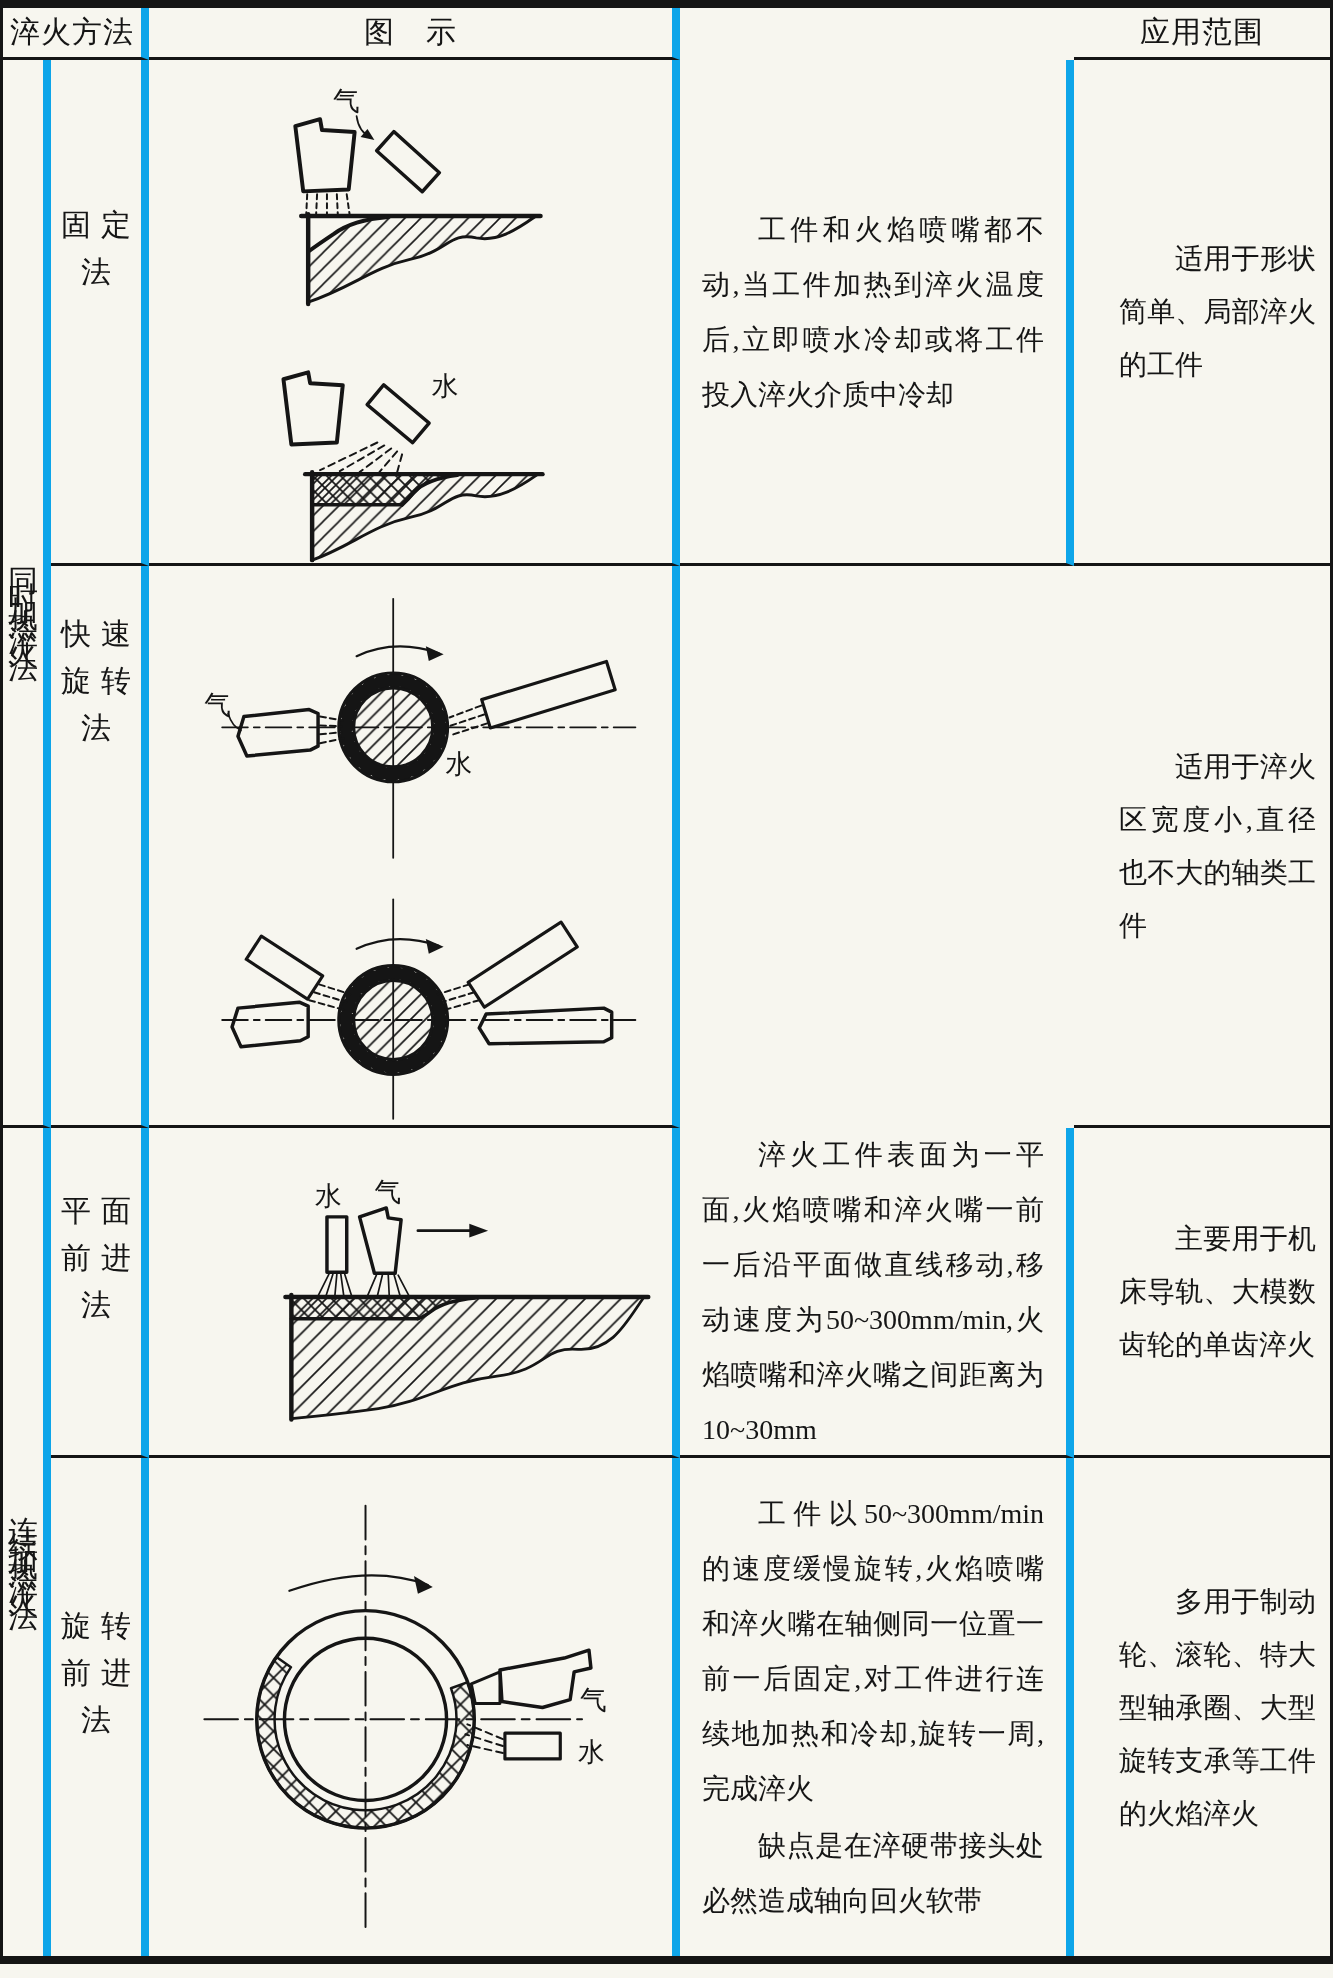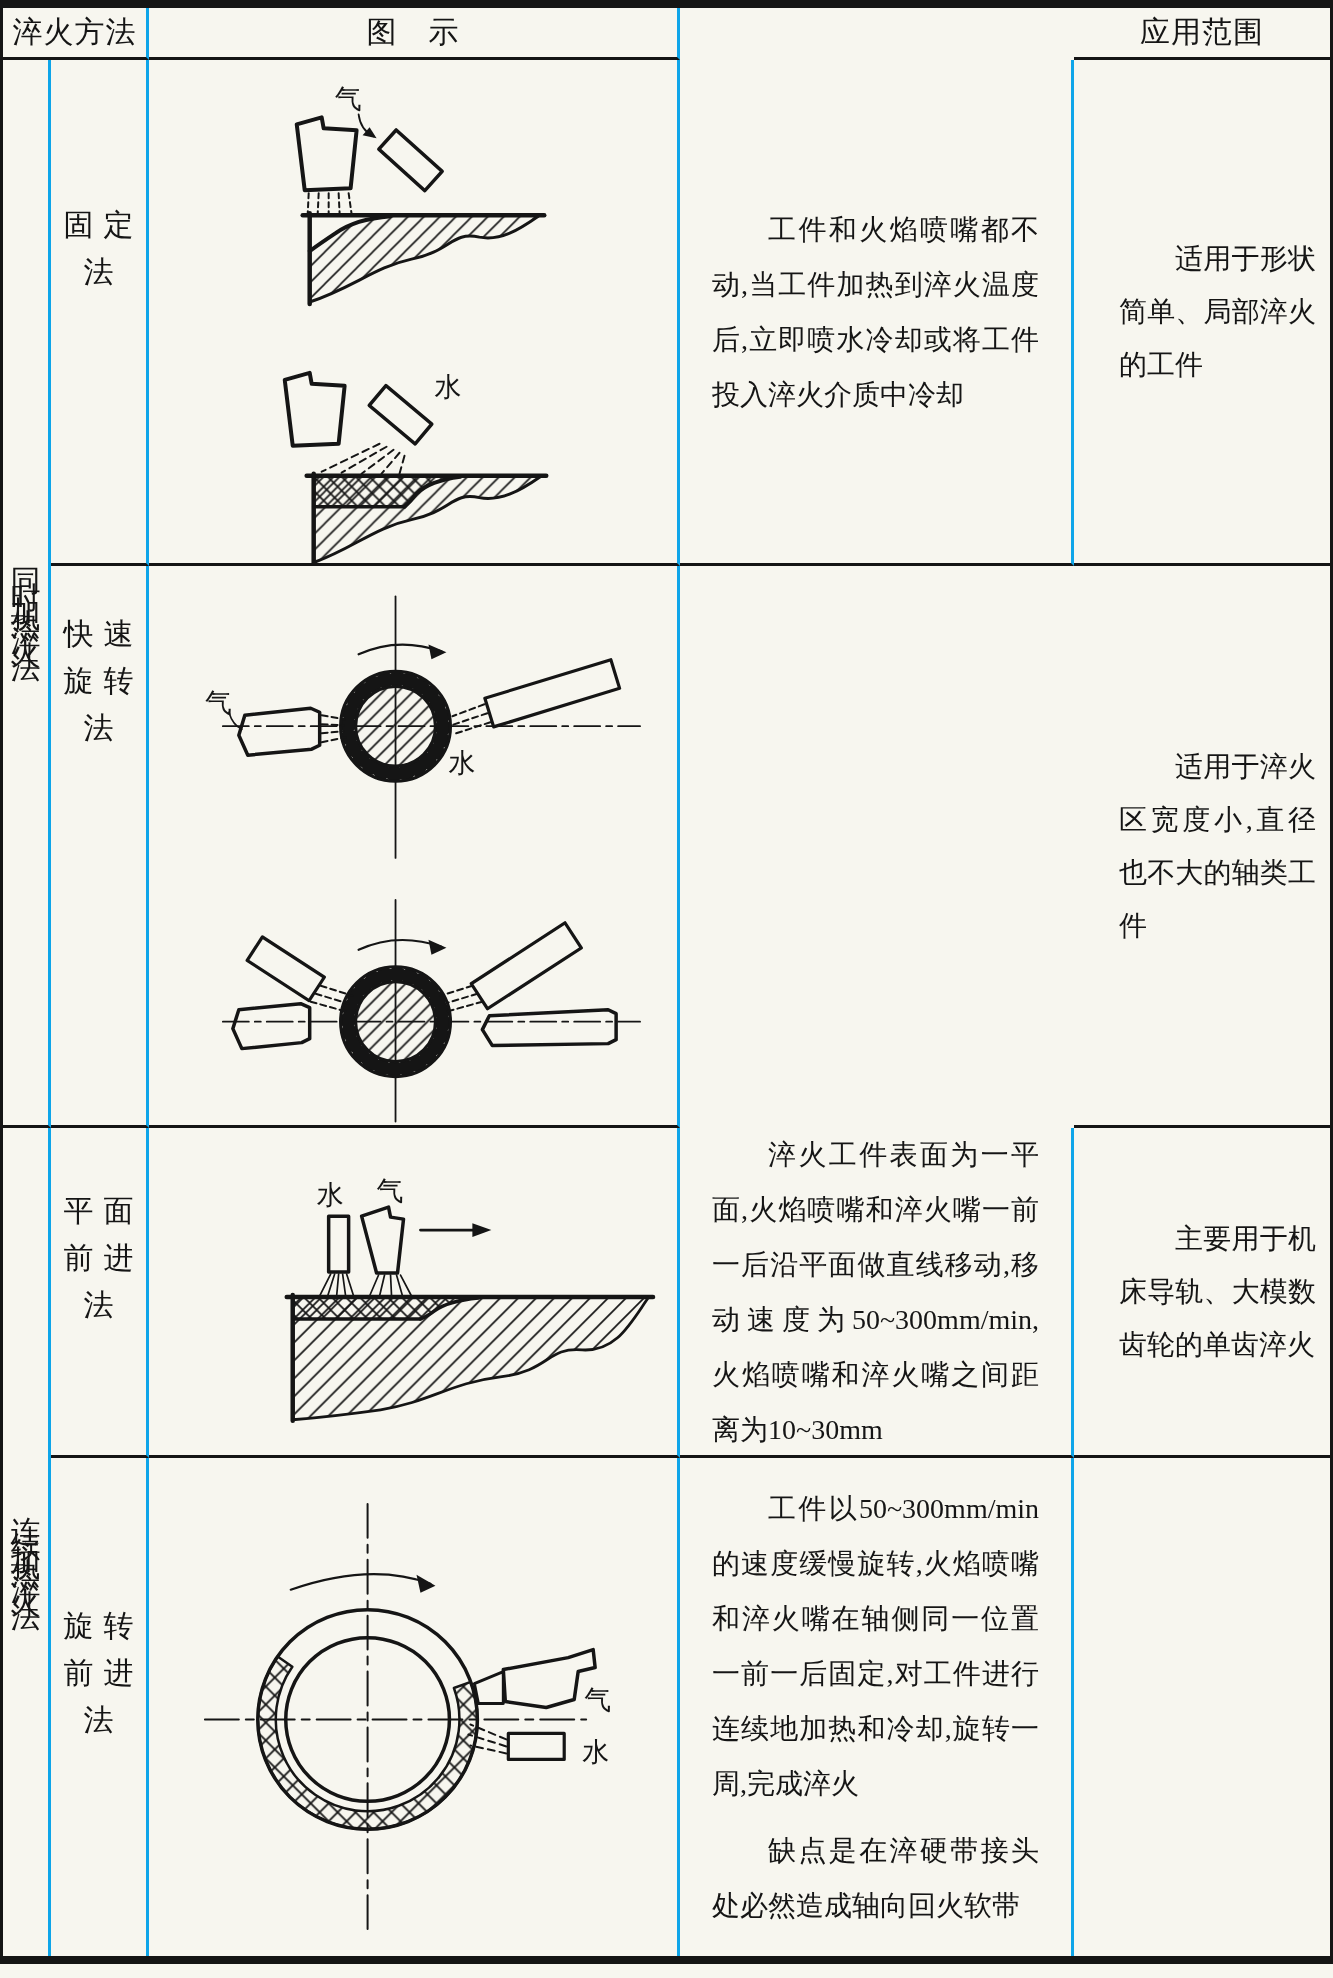--- a/index.html
+++ b/index.html
@@ -10,36 +10,36 @@
   }
   .tbl{
     position:absolute;left:0;top:0;width:1333px;height:1964px;
     box-sizing:border-box;
     border:3px solid #151515;border-top-width:8px;border-bottom-width:8px;
     display:grid;
     grid-template-columns:48px 98px 531px 394px 1fr;
     grid-template-rows:52px 506px 562px 330px 1fr;
   }
   .cell{
-    border-right:3px solid #0ea5e9;border-bottom:3px solid #151515;
+    border-right:8px solid #0ea5e9;border-bottom:3px solid #151515;
     box-sizing:border-box;display:flex;align-items:center;justify-content:center;
     overflow:hidden;
   }
   .last-col{border-right:none;}
   .last-row{border-bottom:none;}
   .hdr{font-size:30px;letter-spacing:1px;}
   .group-label{
     writing-mode:vertical-rl;text-orientation:upright;
     font-size:30px;letter-spacing:14px;line-height:48px;
   }
   .method{flex-direction:column;font-size:30px;}
   .m-line{letter-spacing:10px;text-indent:10px;line-height:47px;}
   .note-cell{align-items:center;}
   .note-box{width:100%;padding:0 20px;box-sizing:border-box;}
-  .note-p{margin:12px;font-size:28px;line-height:55px;text-indent:2em;text-align:justify;}
+  .note-p{margin:2px;font-size:28px;line-height:55px;text-indent:2em;text-align:justify;}
   .scope-box{width:100%;padding:0 14px;box-sizing:border-box;margin-left:31px;}
   .scope-p{margin:0;font-size:28px;line-height:53px;text-indent:2em;text-align:justify;}
   .ill{padding:0;}
   .ill svg{width:100%;height:100%;display:block;}
   svg text{fill:#151515;stroke:none;font-size:27px;font-family:"Liberation Serif","DejaVu Serif",serif;}
   svg .ink{stroke:#151515;fill:none;stroke-linejoin:round;stroke-linecap:round;}
   svg .fill-ink{fill:#151515;stroke:none;}
 </style>
 </head>
 <body>
@@ -288,15 +288,20 @@
         </g>
       </svg>
     </div>
 
     <div class="cell note-cell last-row" style="grid-area:5/4/6/5">
       <div class="note-box">
         <p class="note-p">工件以50~300mm/min的速度缓慢旋转,火焰喷嘴和淬火嘴在轴侧同一位置一前一后固定,对工件进行连续地加热和冷却,旋转一周,完成淬火</p>
         <p class="note-p">缺点是在淬硬带接头处必然造成轴向回火软带</p>
       </div>
     </div>
+    <div class="cell last-col last-row" style="grid-area:5/5/6/6">
+      <div class="scope-box">
+          <p class="scope-p">多用于制动轮、滚轮、特大型轴承圈、大型旋转支承等工件的火焰淬火</p>
+        </div>
+    </div>
 
   </div>
 </div>
 
 </body></html>

